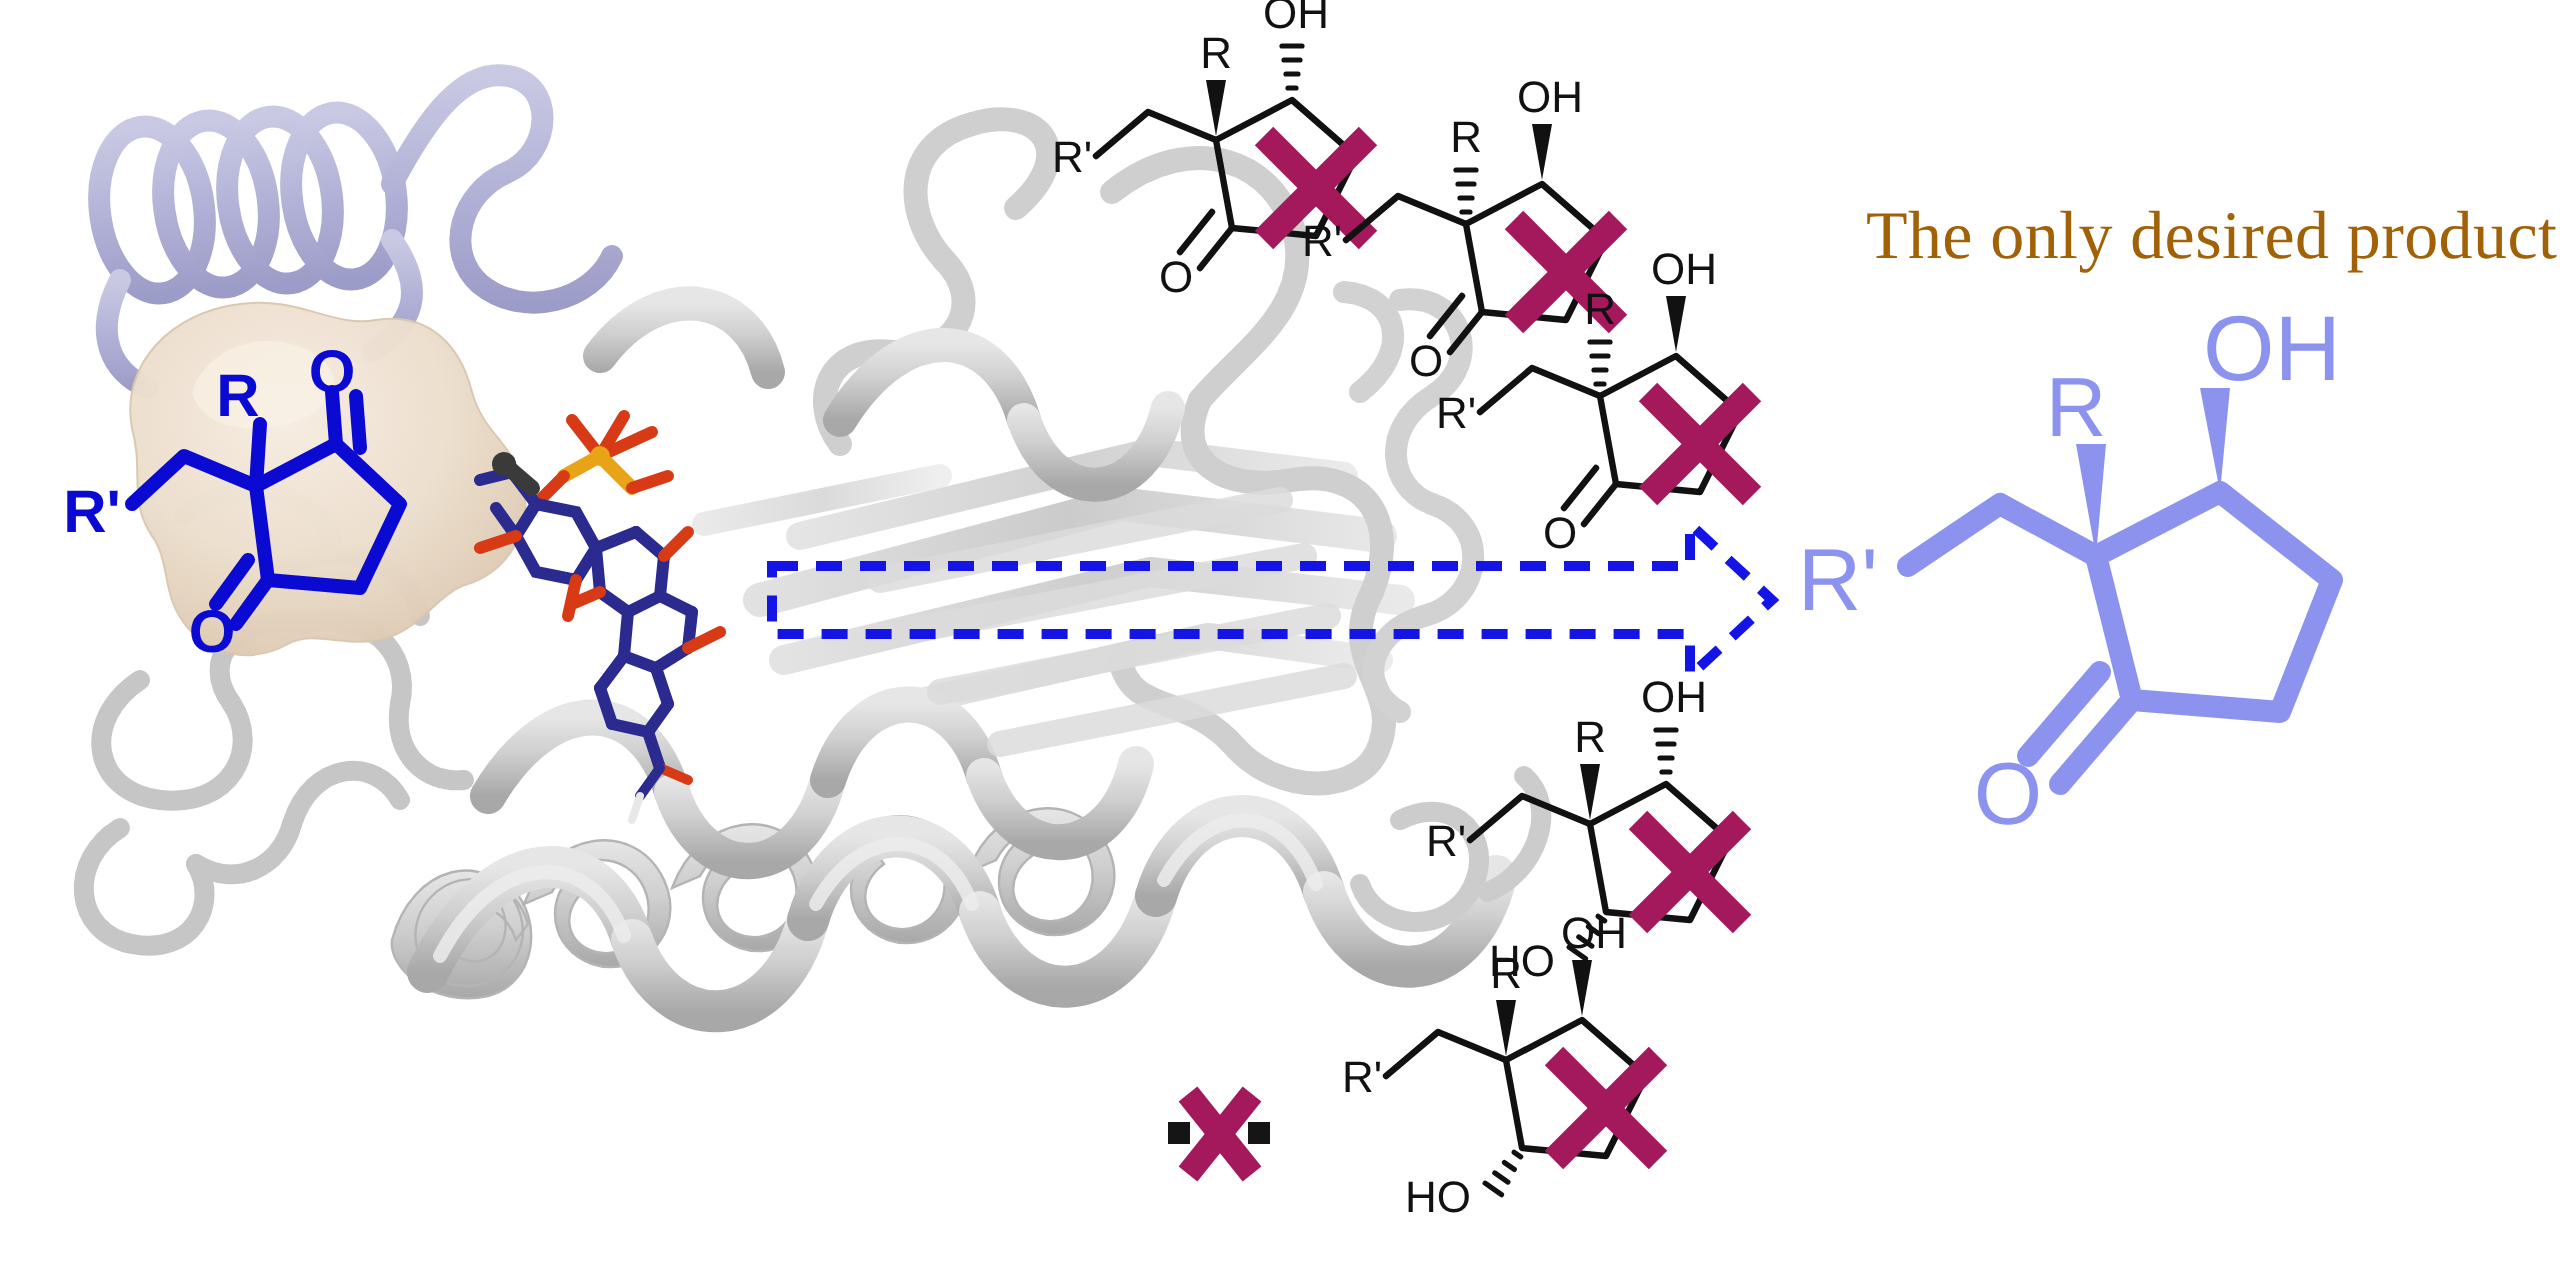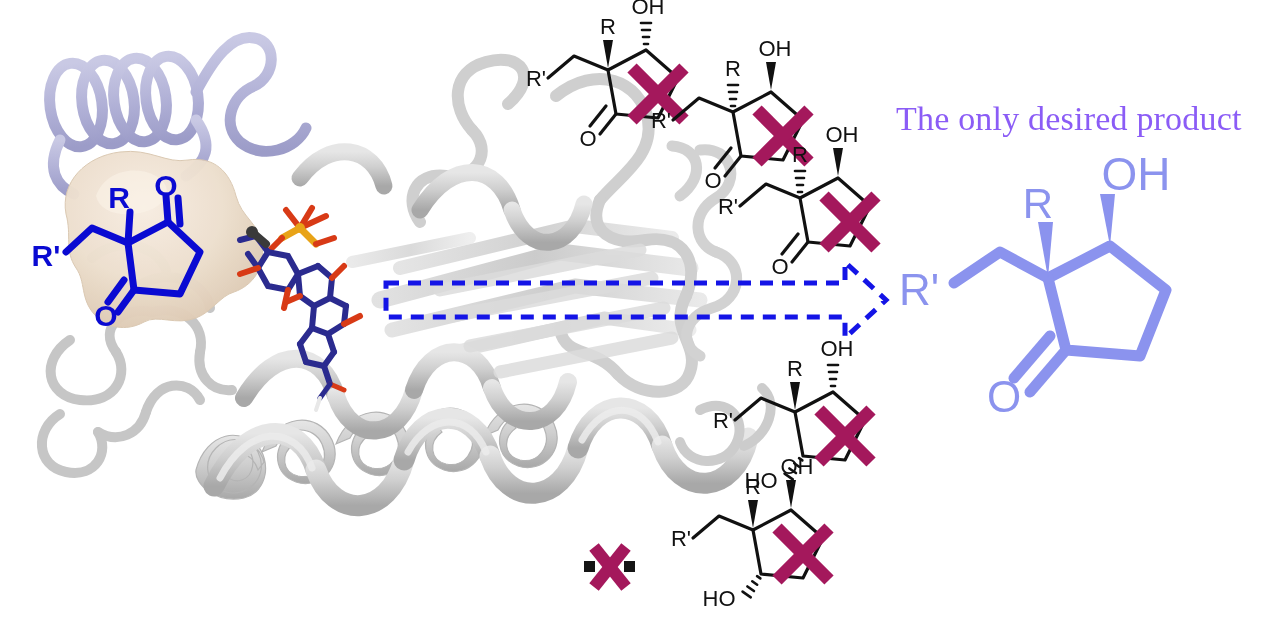--- a/index.html
+++ b/index.html
@@ -29,22 +29,23 @@
   #cofactor-layer{ z-index: 3; }
   #substrate-layer { z-index: 4; }
   #rejected-layer { z-index: 5; }
   #arrow-layer   { z-index: 6; }
   #product-layer { z-index: 7; }
   #text-layer    { z-index: 8; }
 
   .caption {
     position: absolute;
     font-family: "Liberation Serif", serif;
-    color: #8b5cf6;
+    color: #a16207;
     white-space: nowrap;
+    margin-left: 37px;
   }
   #desired-product-caption {
     left: 896px;
     top: 100px;
     font-size: 34px;
     letter-spacing: 0.2px;
   }
   svg { display: block; overflow: visible; }
   text { font-family: "Liberation Sans", sans-serif; }
 </style>

